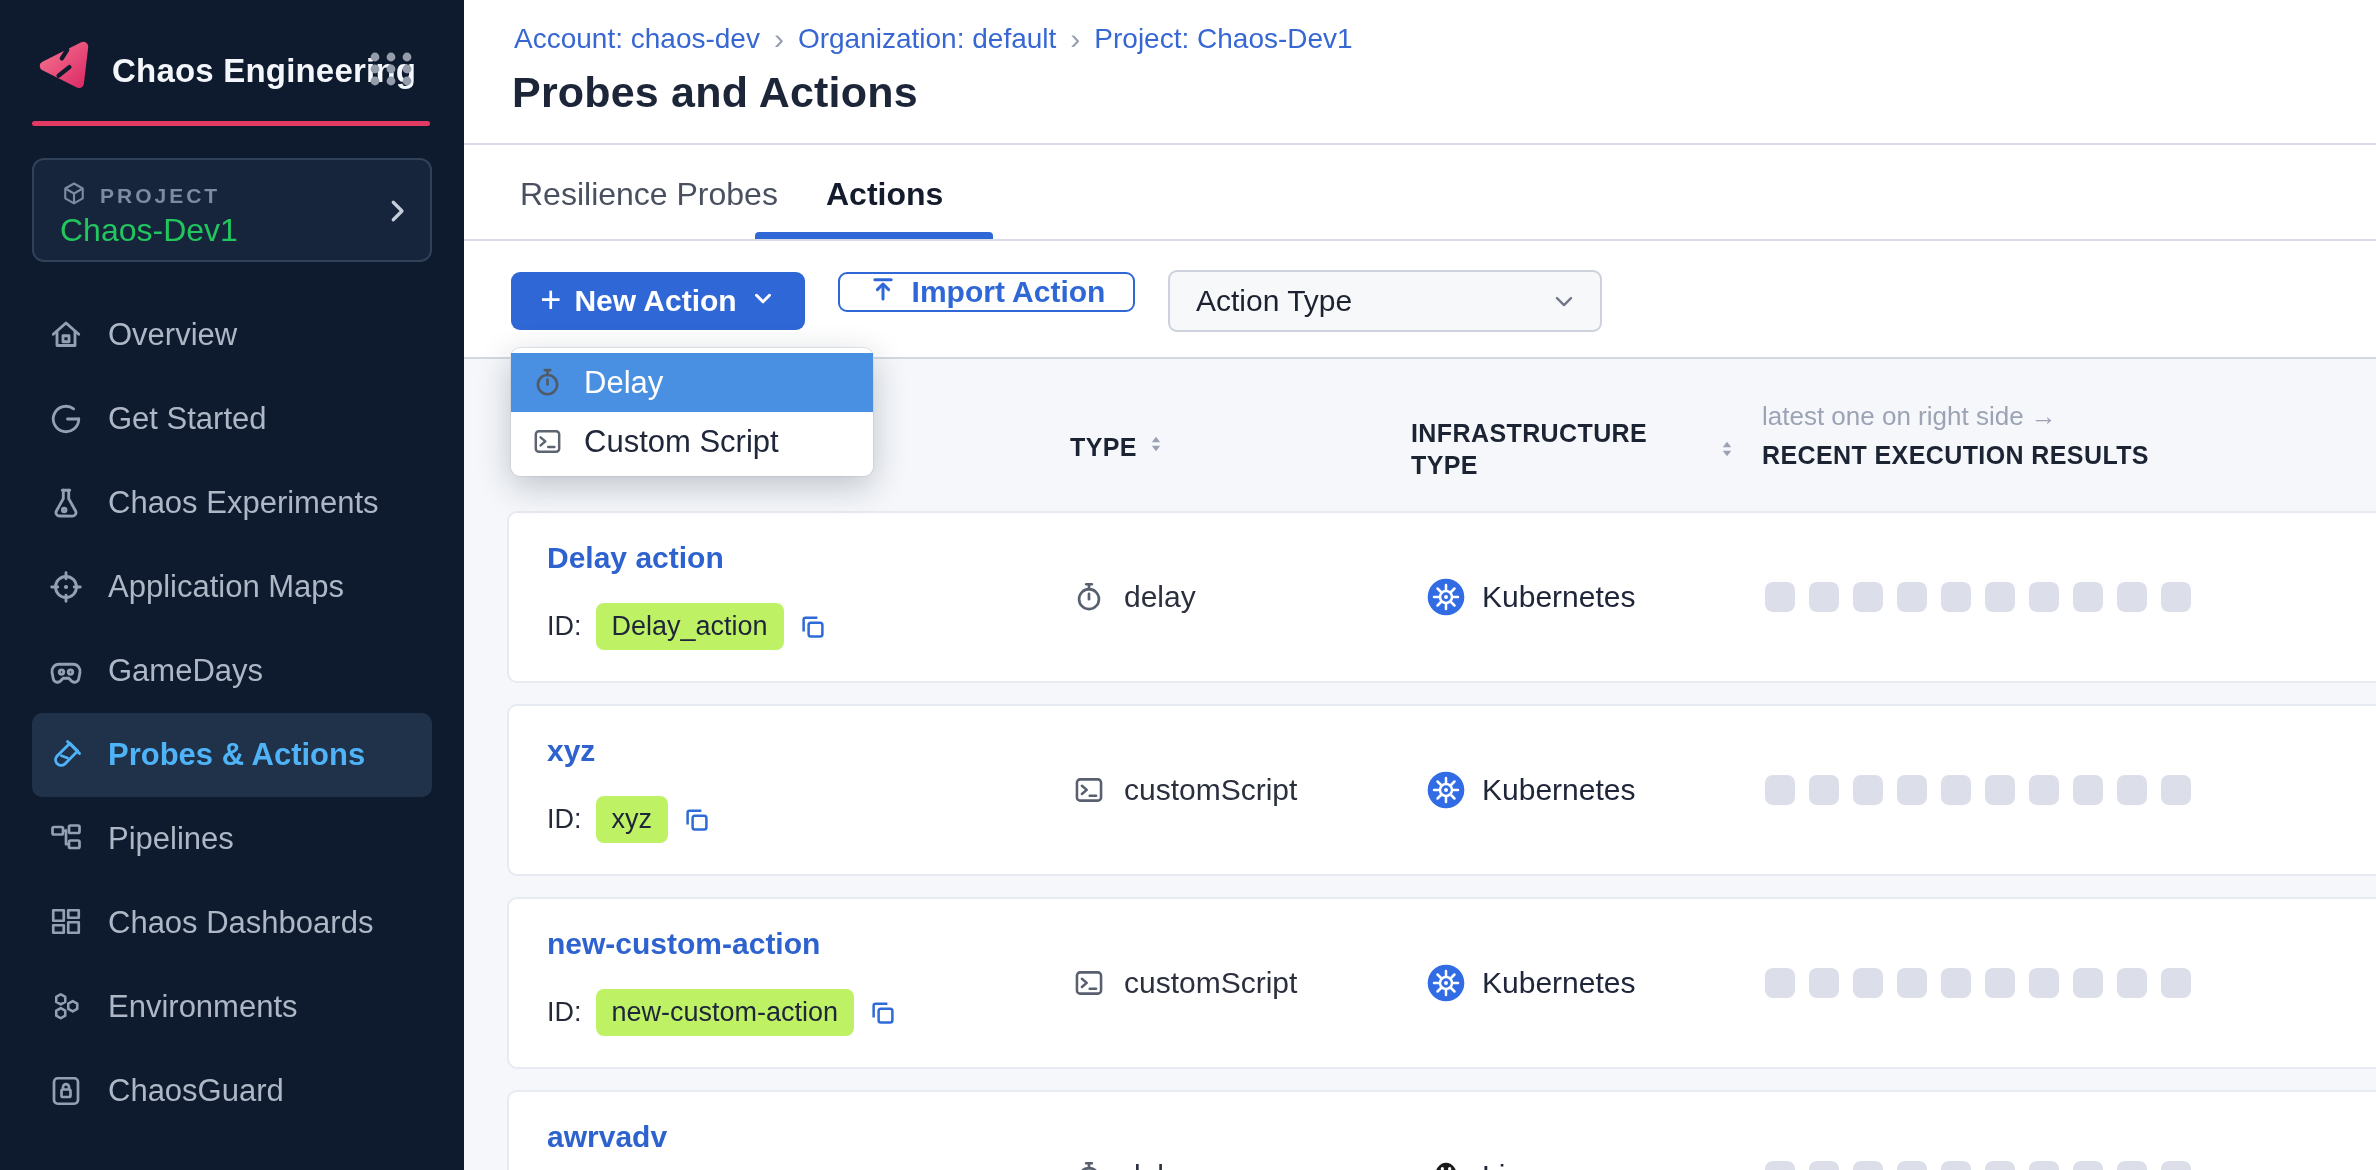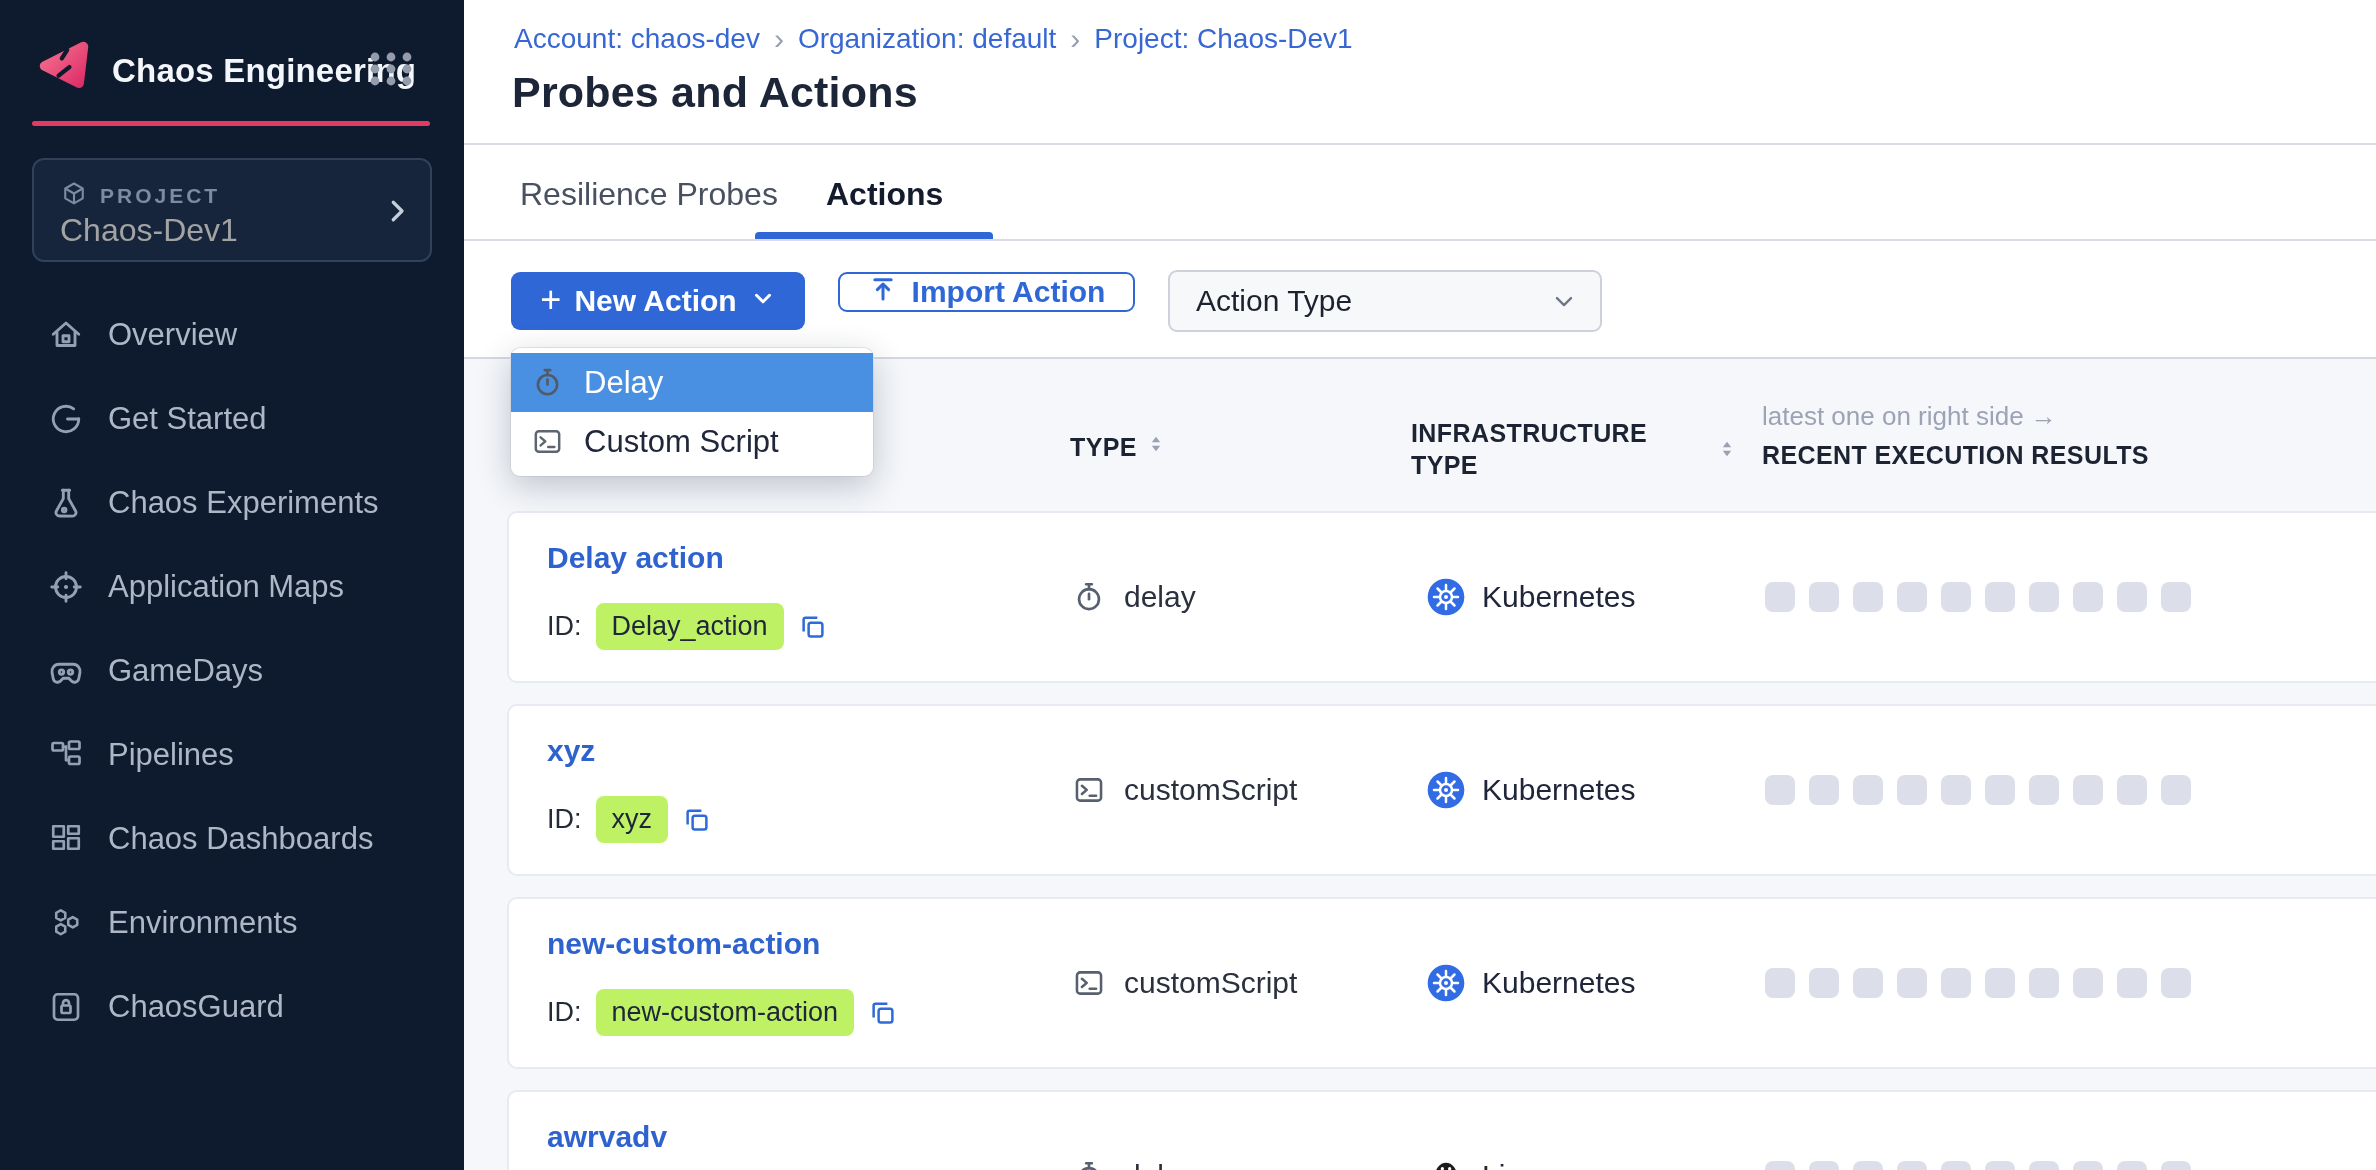--- a/index.html
+++ b/index.html
@@ -12,21 +12,21 @@
   .logo { position:absolute; left:36px; top:38px; width:56px; height:56px; }
   .app-title { position:absolute; left:112px; top:52px; font-size:33px; font-weight:bold; color:#f3f6fa; letter-spacing:.2px; }
   .grid-icon { position:absolute; left:370px; top:52px; width:42px; height:34px; }
   .pink-line { position:absolute; left:32px; top:121px; width:398px; height:5px; background:#e23a63; border-radius:3px; }
 
   .project-card { position:absolute; left:32px; top:158px; width:400px; height:104px;
     background:#16253b; border:2px solid #31415a; border-radius:12px; cursor:pointer; }
   .pc-top { position:absolute; left:26px; top:20px; display:flex; align-items:center; gap:12px; }
   .pc-top .icon svg { width:28px; height:28px; }
   .pc-label { font-size:21px; font-weight:bold; letter-spacing:3px; color:#7d8aa0; }
-  .pc-name { position:absolute; left:26px; top:52px; font-size:32px; color:#a3a3a3; }
+  .pc-name { position:absolute; left:26px; top:52px; font-size:32px; color:#22c55e; }
   .pc-chevron { position:absolute; right:18px; top:36px; width:30px; height:30px; color:#c6cedb; }
   .pc-chevron svg { width:30px; height:30px; }
 
   #side-nav { position:absolute; left:32px; top:293px; width:400px; }
   .nav-item { height:84px; display:flex; align-items:center; gap:24px; padding-left:16px;
     border-radius:10px; color:#aeb7c6; cursor:pointer; }
   .nav-item .icon { width:36px; height:36px; color:#93a0b4; flex:0 0 36px; }
   .nav-item .icon svg { width:36px; height:36px; }
   .nav-label { font-size:31px; }
   .nav-item.active { background:#20314a; color:#4fb3f7; }
@@ -198,20 +198,28 @@
           <span class="nav-label">Application Maps</span>
         </div>
         <div class="nav-item">
           <span class="icon"><svg viewBox="0 0 24 24" fill="none" stroke="currentColor" stroke-width="1.9" stroke-linecap="round" stroke-linejoin="round">
               <path d="M7.2 7.5h9.6a4.6 4.6 0 0 1 4.5 5.5l-.8 4.1a2.9 2.9 0 0 1-5 1.4l-1.6-1.7h-3.8l-1.6 1.7a2.9 2.9 0 0 1-5-1.4l-.8-4.1a4.6 4.6 0 0 1 4.5-5.5z"></path>
               <circle cx="9" cy="12.7" r="1.5"></circle>
               <circle cx="15" cy="12.7" r="1.5"></circle>
             </svg></span>
           <span class="nav-label">GameDays</span>
         </div>
+        <div class="nav-item active">
+          <span class="icon"><svg viewBox="0 0 24 24" fill="none" stroke="currentColor" stroke-width="1.9" stroke-linecap="round" stroke-linejoin="round">
+              <path d="M14.6 4.2l5.2 5.2-8.7 8.7a3.7 3.7 0 0 1-5.2-5.2z"></path>
+              <path d="M13 3l8 8"></path>
+              <path d="M9 12.5l4 1.5"></path>
+            </svg></span>
+          <span class="nav-label">Probes &amp; Actions</span>
+        </div>
         <div class="nav-item">
           <span class="icon"><svg viewBox="0 0 24 24" fill="none" stroke="currentColor" stroke-width="1.8" stroke-linejoin="round">
               <rect x="3" y="4" width="7" height="5" rx="1"></rect>
               <rect x="14" y="3" width="7" height="5" rx="1"></rect>
               <rect x="14" y="13" width="7" height="5" rx="1"></rect>
               <path d="M10 6.5h2v9h2M12 6.5V5.5"></path>
             </svg></span>
           <span class="nav-label">Pipelines</span>
         </div>
         <div class="nav-item">

